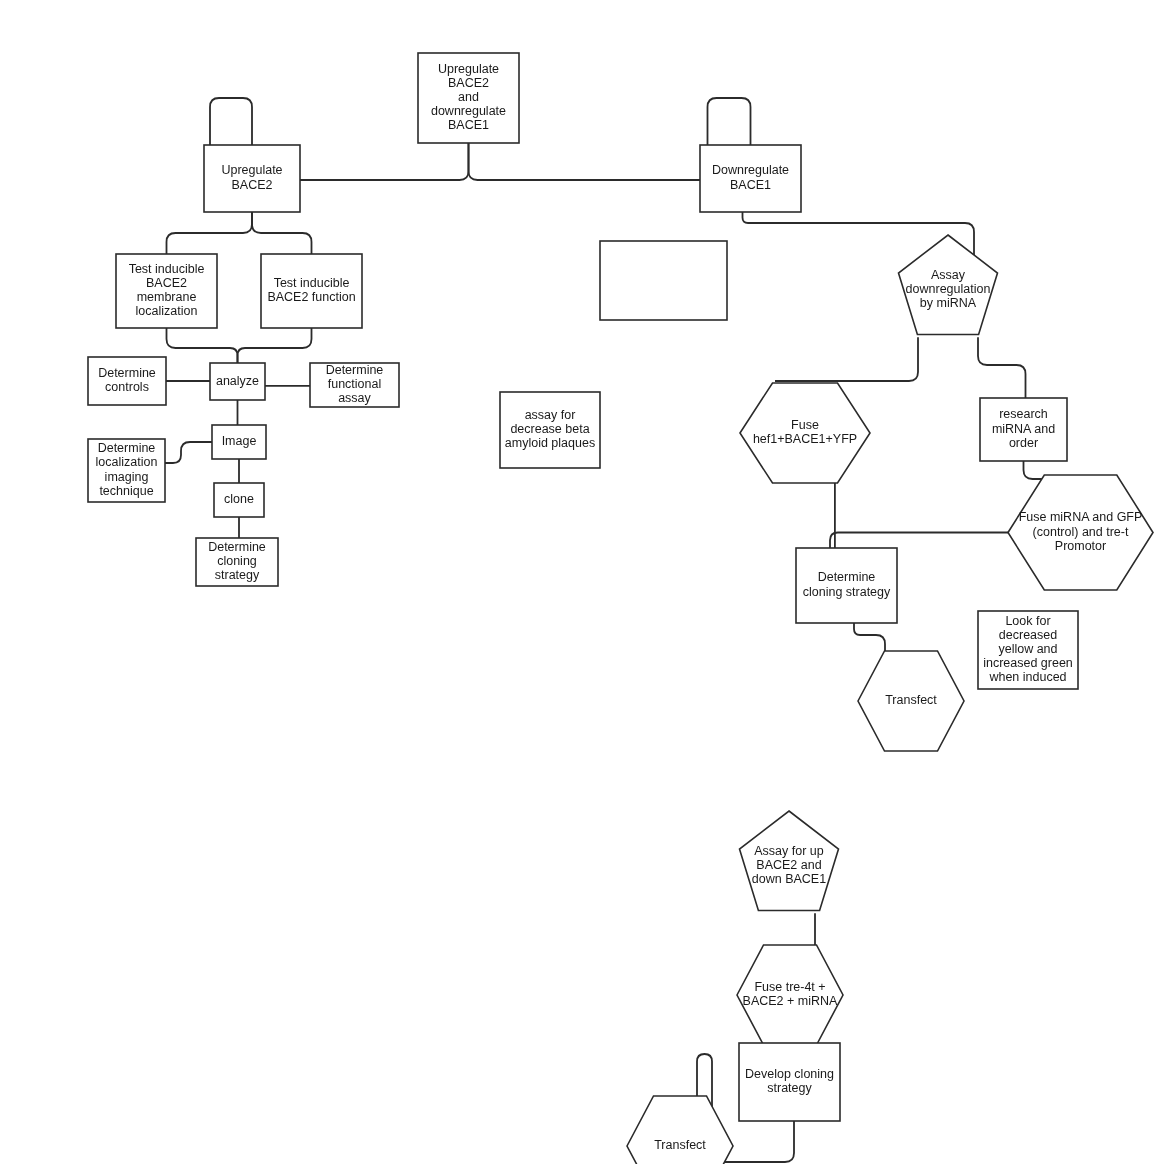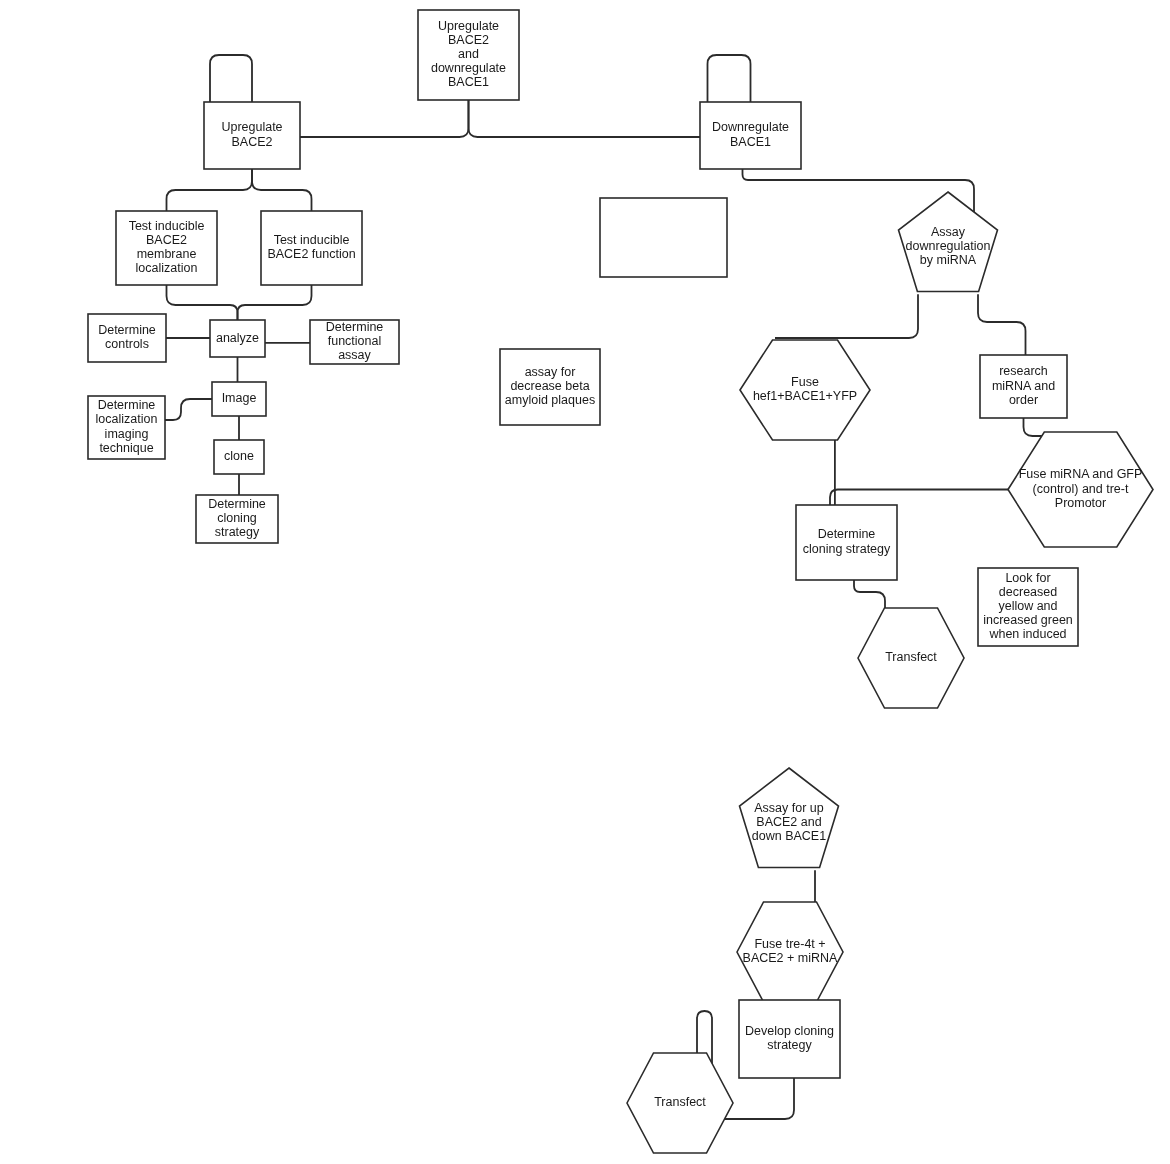--- a/index.html
+++ b/index.html
@@ -10,20 +10,21 @@
   body {
     width: 1170px;
     height: 1164px;
     font-family: "Liberation Sans", sans-serif;
     overflow: hidden;
   }
   #canvas {
     position: relative;
     width: 1170px;
     height: 936px;
+    margin-top: 43px;
   }
   svg#diagram {
     position: absolute;
     top: 0;
     left: 0;
     width: 1170px;
     height: 1164px;
   }
   .shape-outline {
     fill: #ffffff;

